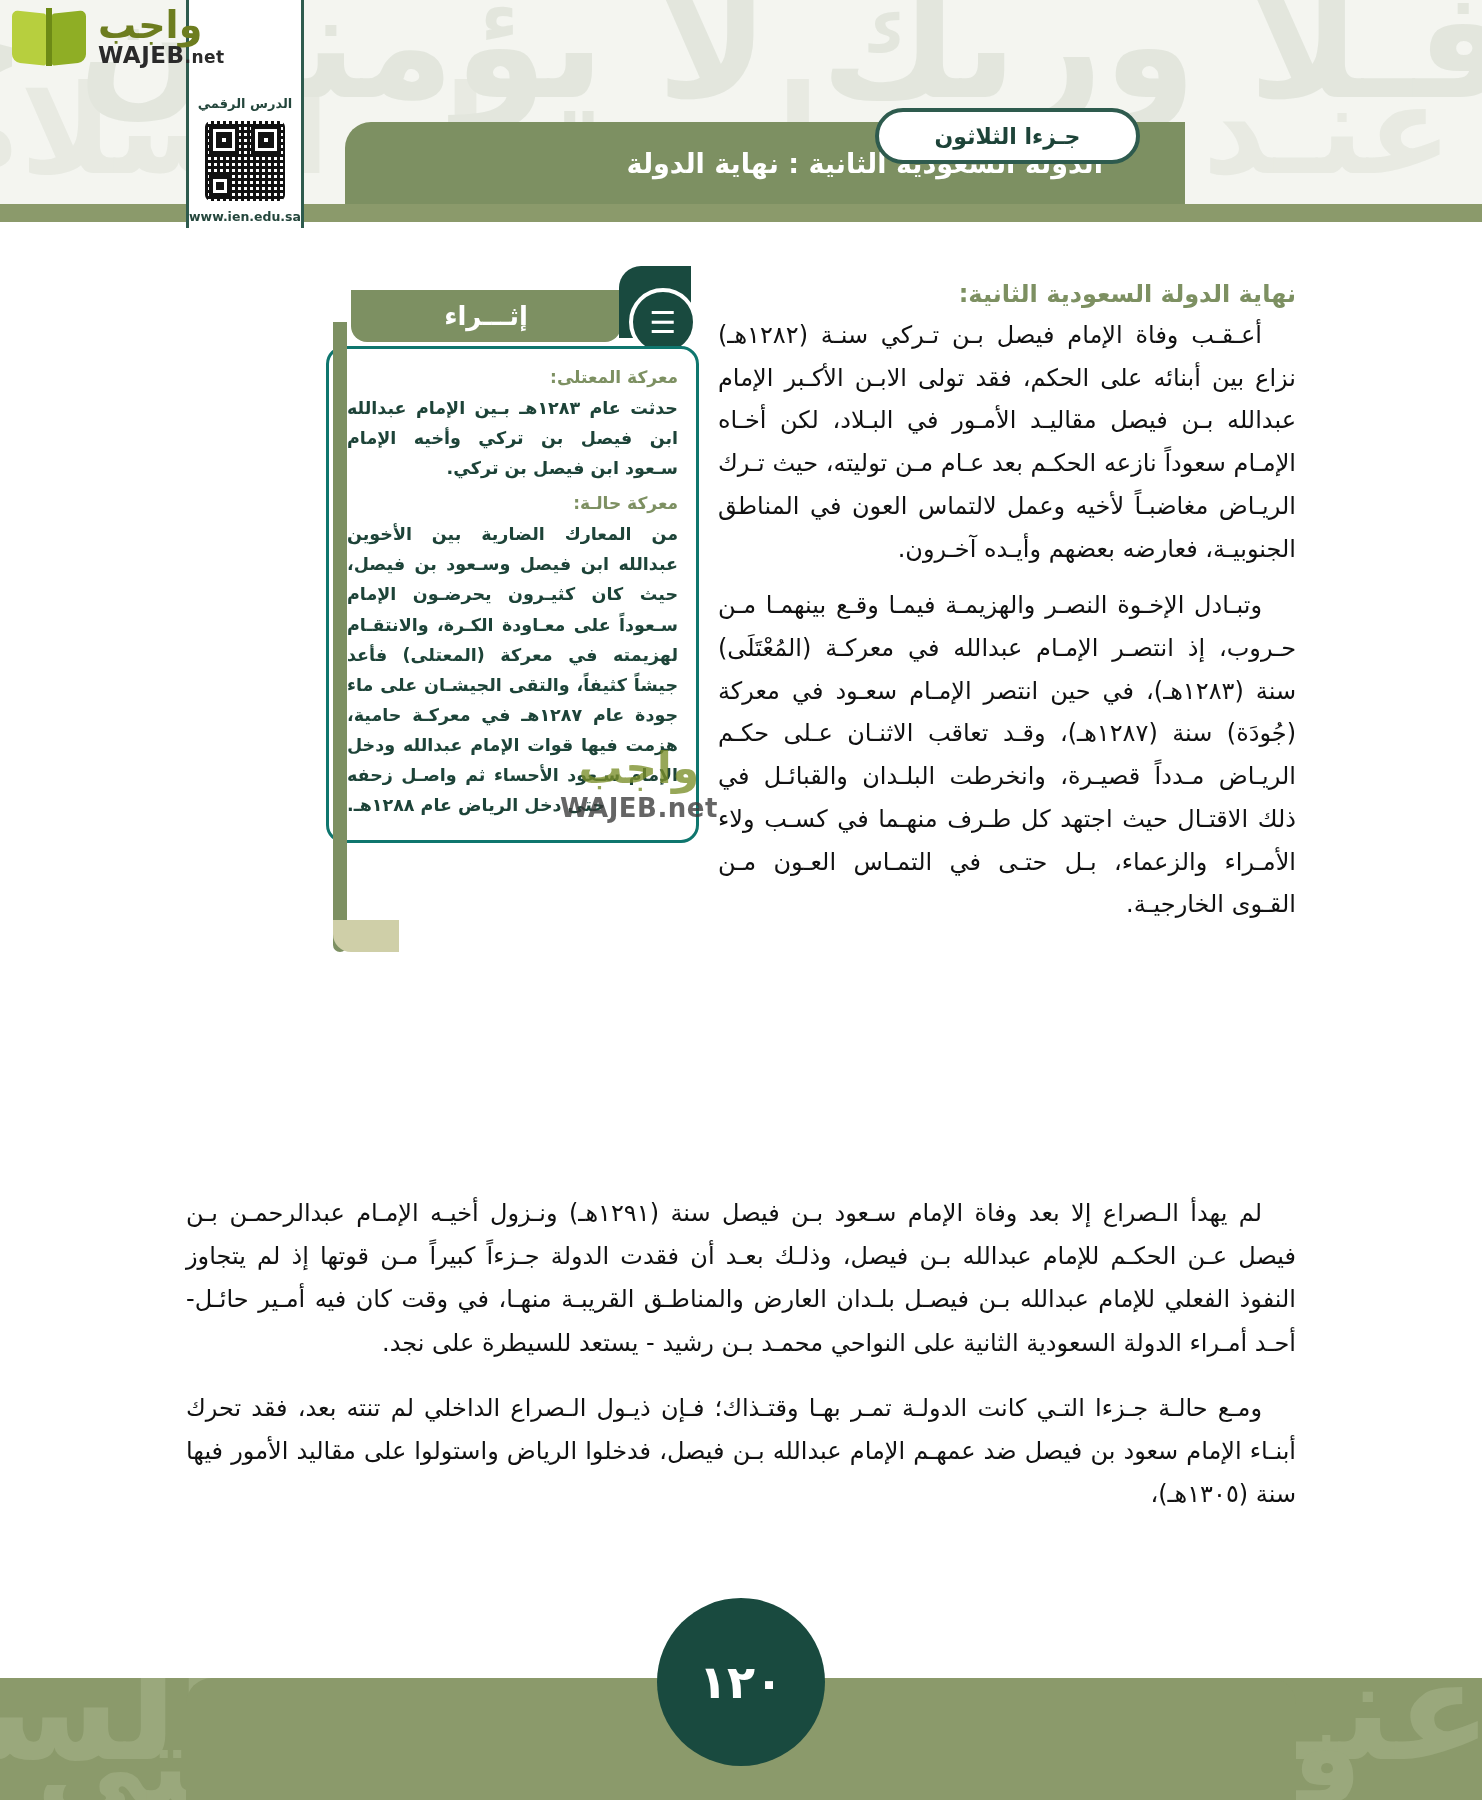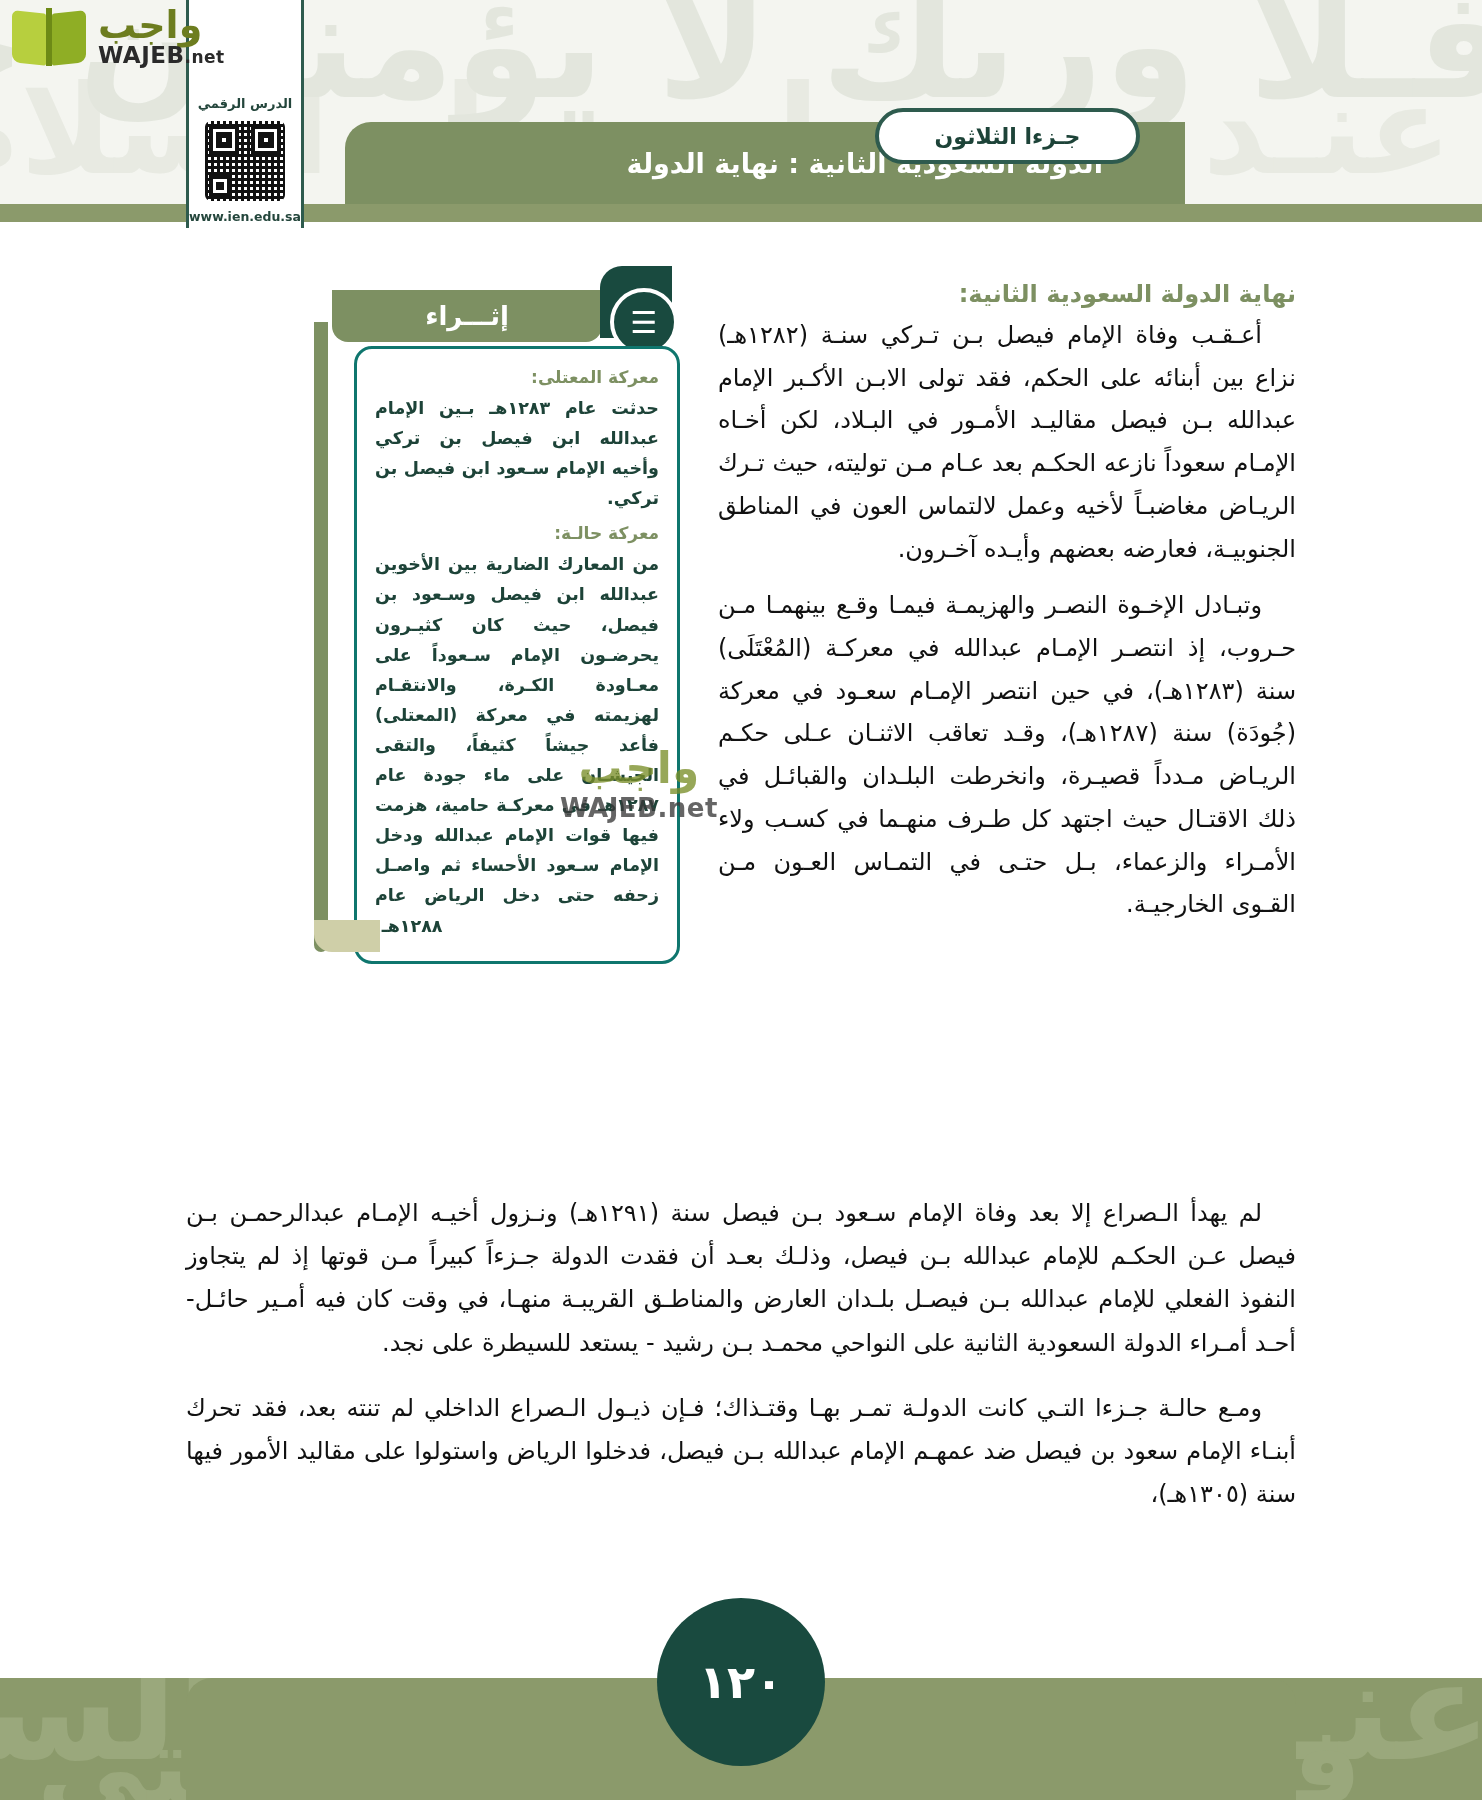--- a/index.html
+++ b/index.html
@@ -236,23 +236,23 @@
   .body-wrap {
     position: absolute;
     left: 186px; top: 252px;
     width: 1110px;
     height: 1200px;
   }
 
   
   .sidebar {
     position: absolute;
-    right: 616px;
+    right: 597px;
     top: 28px;
-    width: 326px;
+    width: 373px;
   }
   .ithraa-header {
     position: relative;
     height: 62px;
   }
   .ithraa-tab {
     position: absolute;
     right: 78px; top: 10px;
     width: 270px; height: 52px;
     background: #7d9062;

